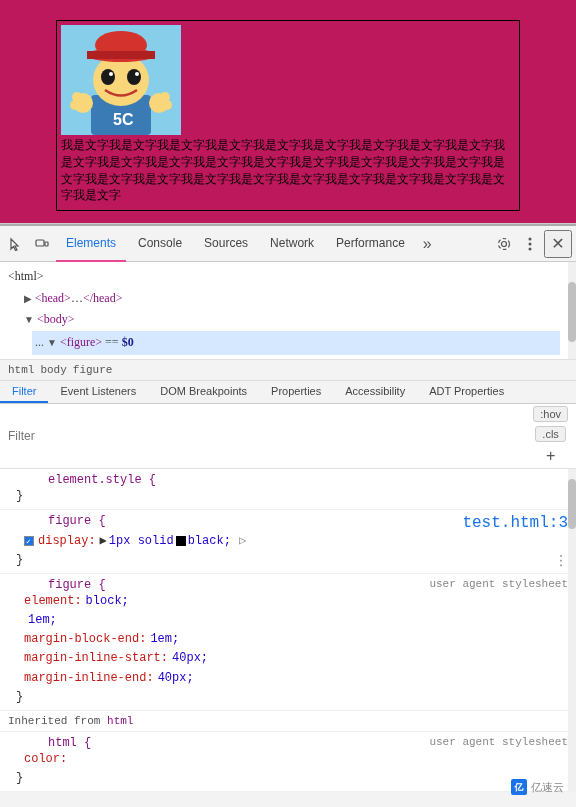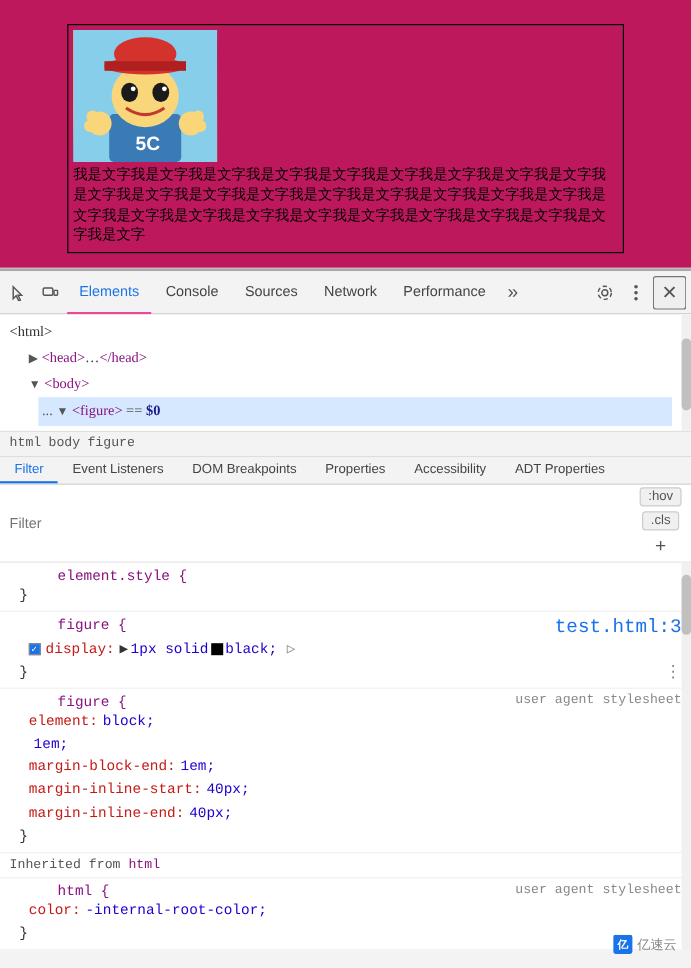--- a/index.html
+++ b/index.html
@@ -546,21 +546,20 @@
       Inherited from <span class="inherited-tag">html</span>
     </div>
 
     <div class="css-rule">
       <div class="css-rule-header">
         <span class="css-selector">html {</span>
         <span class="css-user-agent">user agent stylesheet</span>
       </div>
       <div class="css-prop-line">
         <span style="color:#c41a16">color:</span>
-        <span style="color:#1c00cf; margin-left:4px">-internal-root-color;</span>
       </div>
       <span class="css-closing-brace">}</span>
     </div>
 
     <div class="scrollbar-track" style="position:absolute; right:0; top:0; bottom:0; width:8px; background:#f0f0f0;">
       <div class="scrollbar-thumb" style="top:10px; height:50px;"></div>
     </div>
 
   </div>
 

